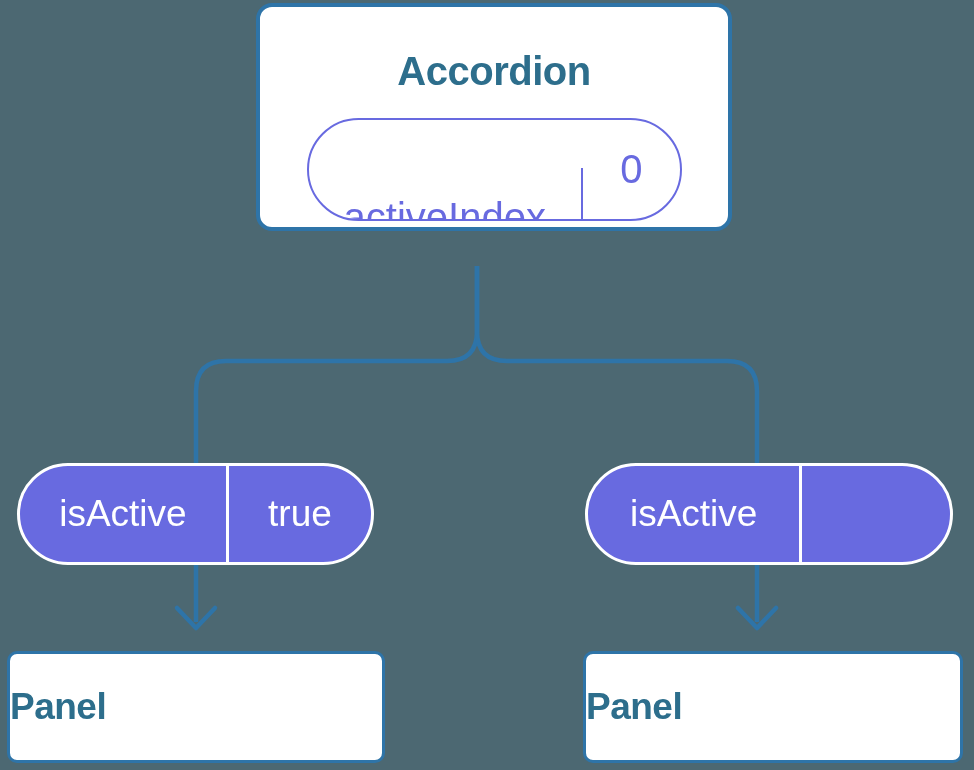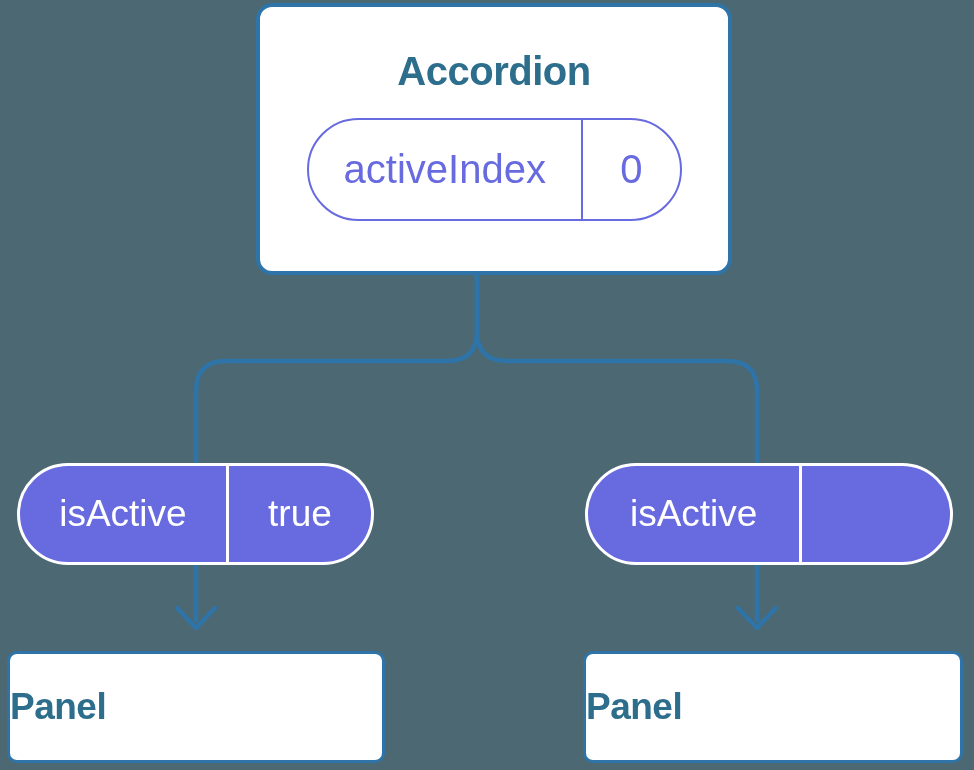--- a/index.html
+++ b/index.html
@@ -22,21 +22,21 @@
   .connectors .arrow {
     fill: none;
     stroke: var(--color-line, #2E74A8);
     stroke-width: 4.5;
     stroke-linecap: round;
     stroke-linejoin: round;
   }
   .root-card {
     position: absolute;
     left: 256px; top: 3px;
-    width: 476px; height: 272px;
+    width: 476px; height: 228px;
     background: var(--color-card, #FFFFFF);
     border: 4px solid var(--color-line, #2E74A8);
     border-radius: 16px;
     display: flex;
     flex-direction: column;
     align-items: center;
     padding-top: 42px;
   }
   .root-title {
     font-size: 40px;
@@ -55,21 +55,21 @@
     font-size: 40px;
     color: var(--color-purple, #686AE0);
     overflow: hidden;
   }
   .cell {
     display: flex;
     align-items: center;
     justify-content: center;
     height: 100%;
   }
-  .state-pill .cell-name { width: 74%; border-right: 2px solid var(--color-purple, #686AE0); }
+  .state-pill .cell-name { width: 74%; border-right: 2px solid var(--color-purple, #686AE0); margin-top: 48px; }
   .state-pill .cell-value { width: 26%; }
   .prop-pill {
     position: absolute;
     top: 463px;
     height: 102px;
     background: var(--color-purple, #686AE0);
     border: 3px solid var(--color-pill-text, #FFFFFF);
     border-radius: 51px;
     display: flex;
     align-items: flex-end;

